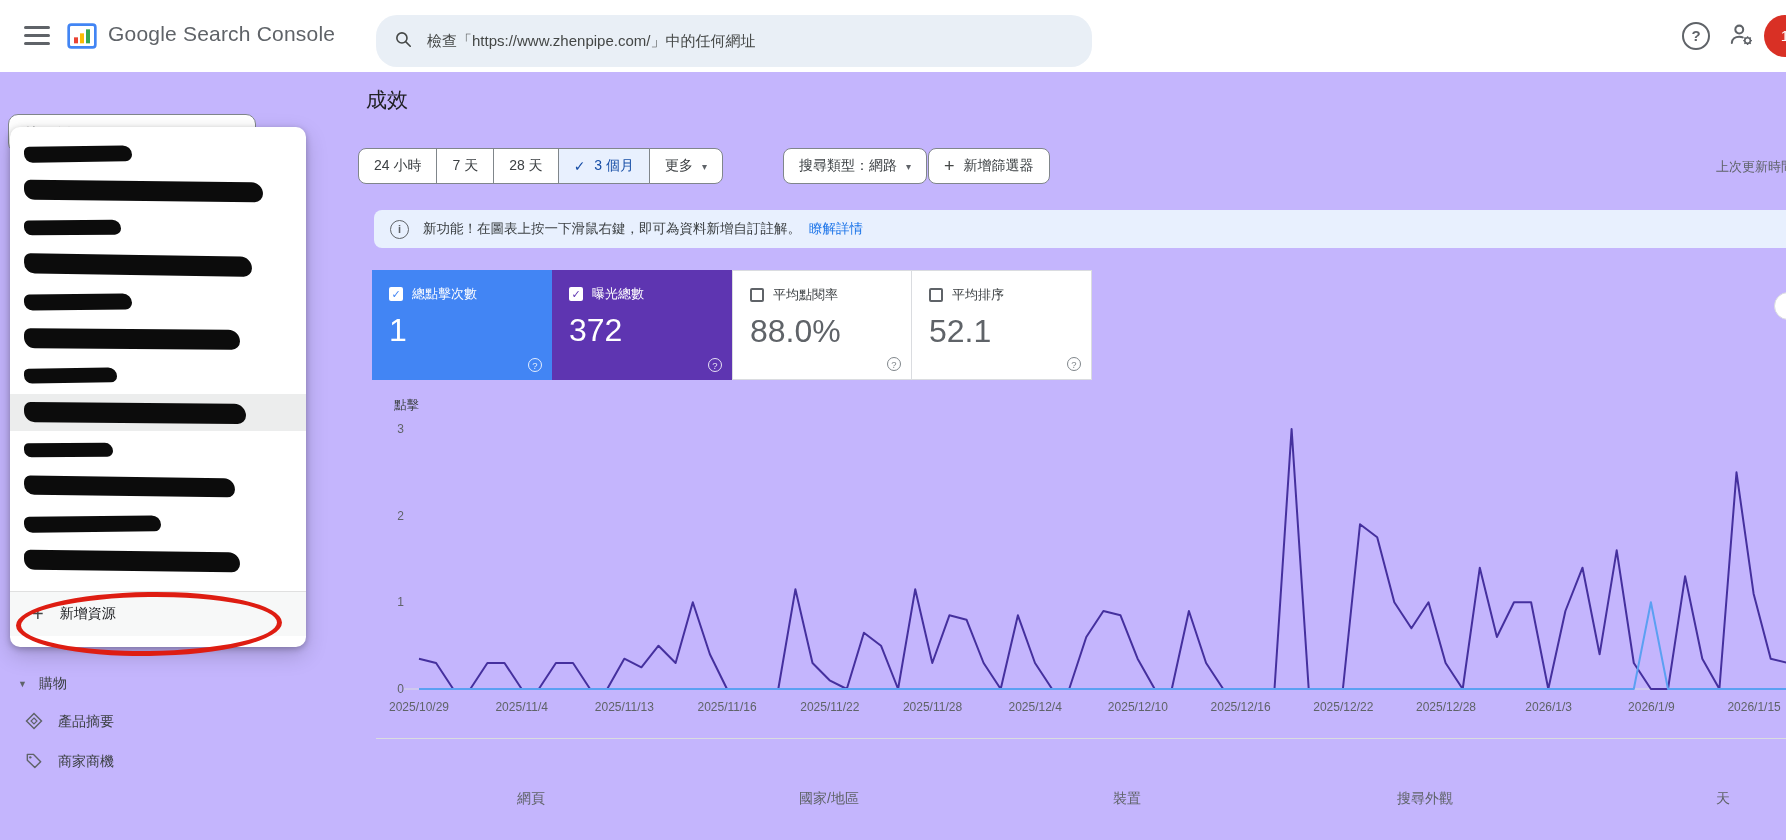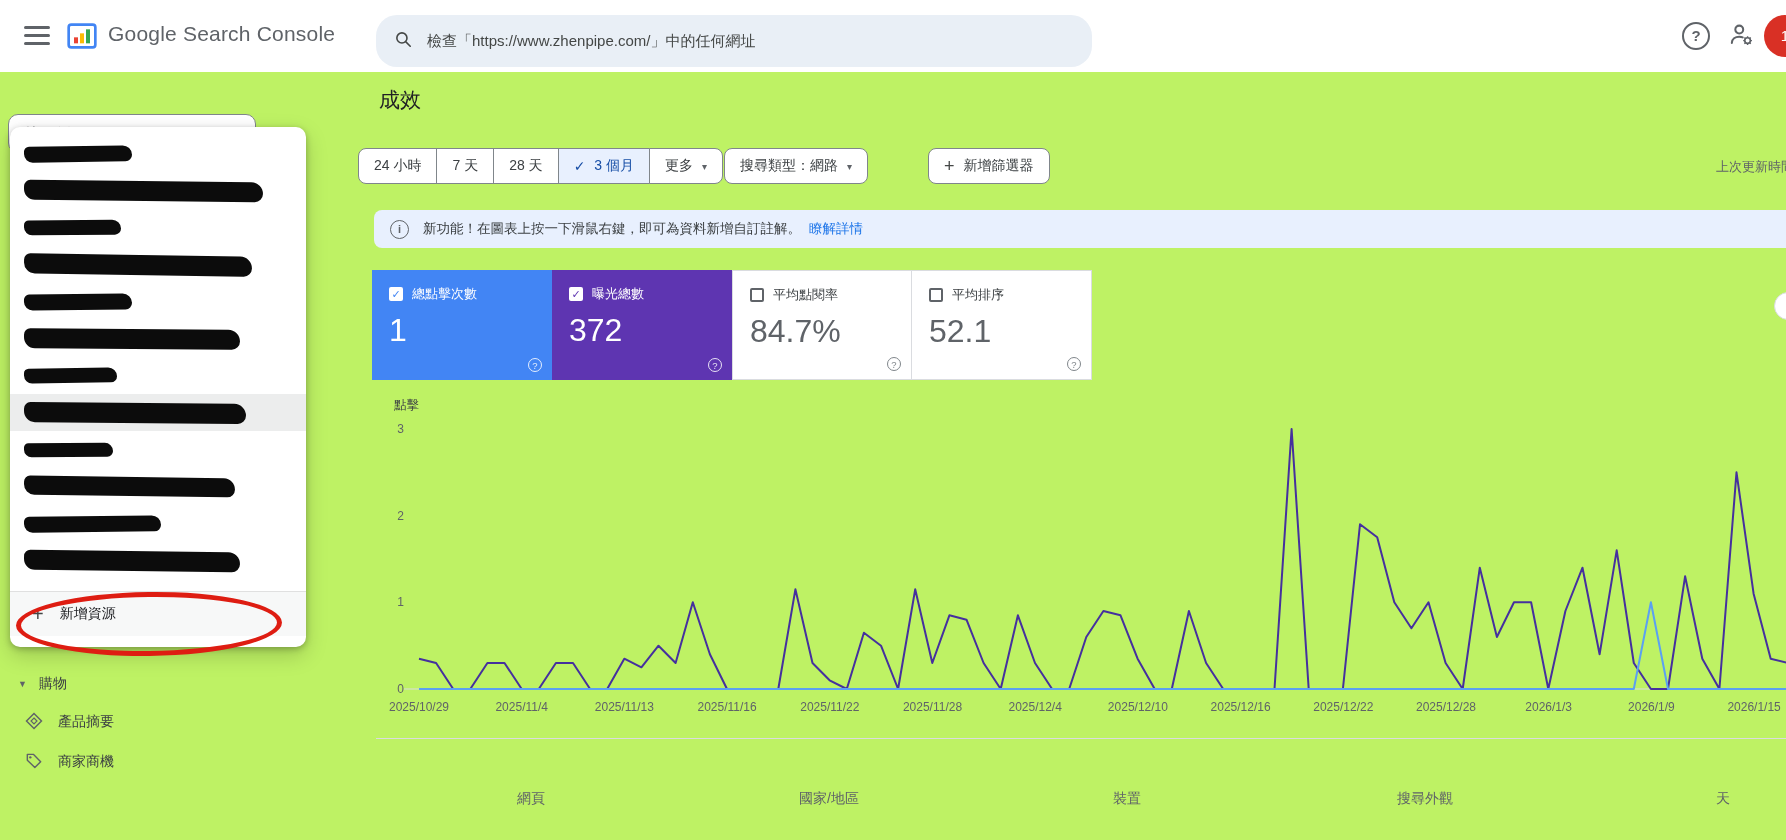--- a/index.html
+++ b/index.html
@@ -1,17 +1,17 @@
 <!DOCTYPE html>
 <html><head>
 <meta charset="utf-8">
 <style>
   html,body{margin:0;padding:0;width:1786px;height:840px;background:#fff;
     font-family:"Liberation Sans","DejaVu Sans",sans-serif;overflow:hidden;}
-  #app{position:absolute;left:0;top:0;width:1786px;height:840px;background:#bef264;}
+  #app{position:absolute;left:0;top:0;width:1786px;height:840px;background:#c4b5fd;}
 
   
   .topbar{position:absolute;left:0;top:0;width:1786px;height:72px;background:#fff;}
   .hamburger{position:absolute;left:24px;top:26px;width:26px;height:20px;cursor:pointer;}
   .hamburger i{display:block;height:2.6px;background:#5f6368;margin-bottom:5.4px;border-radius:2px;}
   .gsc-logo{position:absolute;left:66px;top:20px;width:32px;height:32px;}
   .gsc-title{position:absolute;left:108px;top:22px;font-size:21px;color:#5f6368;letter-spacing:.2px;white-space:nowrap;}
   .searchpill{position:absolute;left:376px;top:15px;width:716px;height:52px;border-radius:21px;
     background:#e9eff6;display:flex;align-items:center;padding:0 18px;box-sizing:border-box;cursor:text;}
   .searchpill .stext{font-size:15px;color:#444746;margin-left:14px;white-space:nowrap;}
@@ -36,21 +36,21 @@
   .add-row .plus{font-size:20px;color:#444746;margin-right:16px;font-weight:400;}
   .red-oval{position:absolute;left:16px;top:592px;width:256px;height:54px;border:5px solid #de1d12;
     border-radius:50%;z-index:12;transform:rotate(-.7deg);pointer-events:none;}
   .shopping{position:absolute;left:0;top:666px;width:300px;}
   .shop-head{height:36px;display:flex;align-items:center;padding-left:18px;font-size:14px;color:#3c4043;cursor:pointer;}
   .shop-head .tri{font-size:9px;color:#5f6368;margin-right:12px;}
   .shop-item{height:40px;display:flex;align-items:center;padding-left:24px;font-size:14px;color:#3c4043;cursor:pointer;}
   .shop-item svg{margin-right:14px;}
 
   
-  .page-title{position:absolute;left:379px;top:86px;font-size:21px;color:#202124;}
+  .page-title{position:absolute;left:366px;top:86px;font-size:21px;color:#202124;}
   .chip-row{position:absolute;left:358px;top:148px;display:flex;}
   .seg{display:flex;align-items:center;height:34px;padding:0 15px;border:1px solid #80868b;margin-left:-1px;
     background:#fff;font-size:14px;color:#3c4043;cursor:pointer;white-space:nowrap;}
   .seg:first-child{border-radius:8px 0 0 8px;margin-left:0;}
   .seg:last-child{border-radius:0 8px 8px 0;}
   .seg.selected{background:#e8f0fe;color:#174ea6;}
   .seg .check{margin-right:9px;font-size:14px;}
   .seg .arrow,.outline-chip .arrow{margin-left:9px;font-size:10px;color:#5f6368;}
   .outline-chip{position:absolute;top:148px;height:34px;display:flex;align-items:center;padding:0 15px;
     border:1px solid #80868b;border-radius:8px;background:#fff;font-size:14px;color:#3c4043;cursor:pointer;white-space:nowrap;}
@@ -228,21 +228,21 @@
       </div>
       <div class="seg selected">
         <span class="check">✓</span>
         <span>3 個月</span>
       </div>
       <div class="seg">
         <span>更多</span>
         <span class="arrow">▾</span>
       </div>
     </div>
-  <div class="outline-chip" style="left:724px;text-align:center;" id="search-type-chip">
+  <div class="outline-chip" style="left:783px;text-align:center;" id="search-type-chip">
       <span>搜尋類型：網路</span>
       <span class="arrow">▾</span>
     </div>
   <div class="outline-chip" style="left:928px;" id="new-filter-chip">
       <span class="plus">+</span>
       <span>新增篩選器</span>
     </div>
   <div class="last-updated">上次更新時間</div>
 
   <div class="banner">
@@ -266,21 +266,21 @@
           <span class="card-label" style="color: rgb(255, 255, 255); font-family: Liberation Serif, serif;">曝光總數</span>
         </div>
         <div class="card-value" style="color: rgb(255, 255, 255);">372</div>
         <div class="info-dot" style="color: rgba(255, 255, 255, 0.85);">?</div>
       </div>
       <div class="card plain" style="background: rgb(255, 255, 255);">
         <div class="card-head">
           <div class="cbx un"></div>
           <span class="card-label" style="color: rgb(60, 64, 67);">平均點閱率</span>
         </div>
-        <div class="card-value" style="color: rgb(95, 99, 104);">84.7%</div>
+        <div class="card-value" style="color: rgb(95, 99, 104);">88.0%</div>
         <div class="info-dot" style="color: rgb(128, 134, 139);">?</div>
       </div>
       <div class="card plain" style="background: rgb(255, 255, 255);">
         <div class="card-head">
           <div class="cbx un"></div>
           <span class="card-label" style="color: rgb(60, 64, 67);">平均排序</span>
         </div>
         <div class="card-value" style="color: rgb(95, 99, 104);">52.1</div>
         <div class="info-dot" style="color: rgb(128, 134, 139);">?</div>
       </div>

